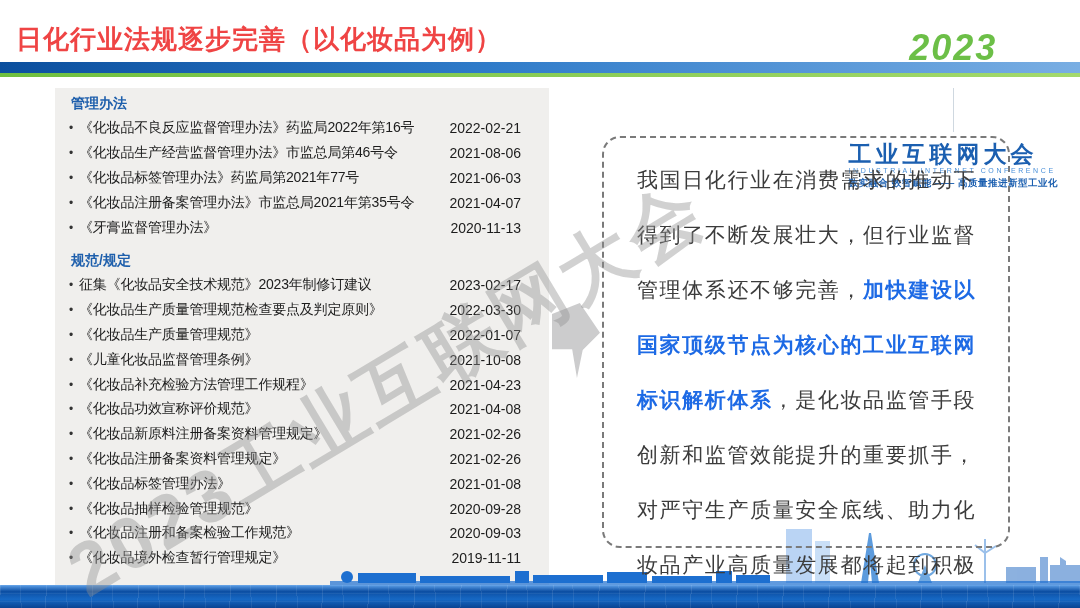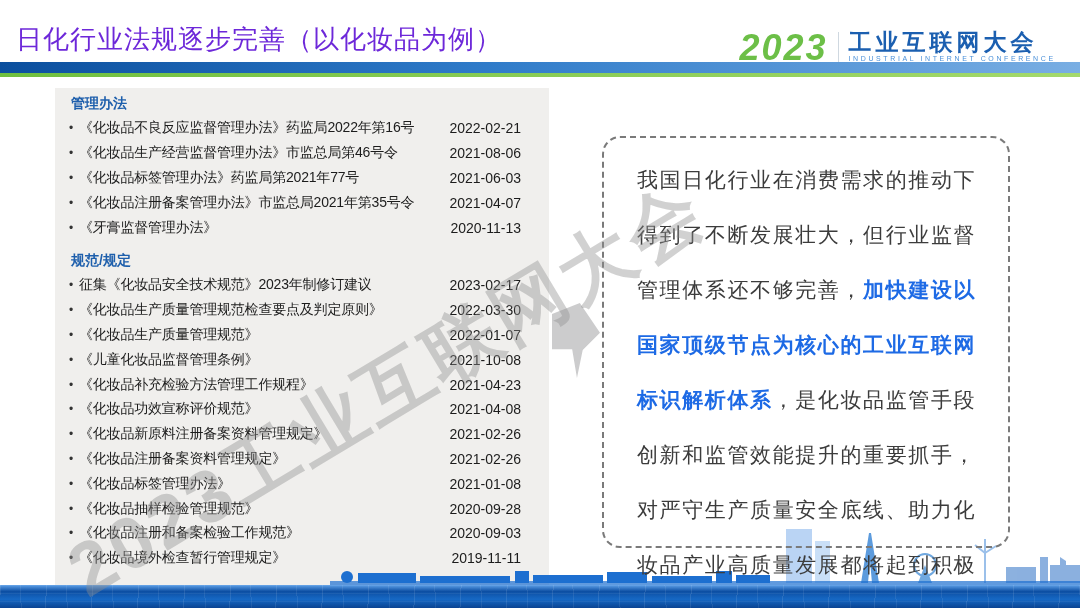--- a/index.html
+++ b/index.html
@@ -2,33 +2,33 @@
 <html><head>
 <meta charset="utf-8">
 <style>
   html,body{margin:0;padding:0;background:#e8e8e8;}
   .slide{
     position:relative;width:1080px;height:608px;background:#ffffff;
     overflow:hidden;font-family:"Liberation Sans","DejaVu Sans",sans-serif;
   }
   
   .page-title{
-    position:absolute;left:16px;top:22px;font-size:26px;font-weight:normal;
-    color:#6d28d9;letter-spacing:1px;white-space:nowrap;
+    position:absolute;left:16px;top:22px;font-size:26px;font-weight:bold;
+    color:#ef4444;letter-spacing:1px;white-space:nowrap;
   }
   .blue-bar{
     position:absolute;left:0;top:62px;width:1080px;height:11px;
     background:linear-gradient(90deg,#0b4f9e 0%,#2f7bc9 45%,#79aee3 100%);
   }
   .green-line{
     position:absolute;left:0;top:73px;width:1080px;height:4px;
     background:linear-gradient(90deg,#6fbf3f,#a4d96c);
   }
   
-  .logo{position:absolute;right:22px;top:30px;display:flex;align-items:center;gap:10px;}
+  .logo{position:absolute;right:22px;top:30px;display:flex;align-items:center;gap:10px;flex-direction:column;}
   .logo-left{text-align:center;}
   .logo-year{font-size:36px;font-weight:bold;color:#6cbf47;letter-spacing:2px;line-height:36px;font-style:italic;}
   .logo-venue{font-size:7.5px;color:#6cbf47;letter-spacing:.5px;margin-top:2px;white-space:nowrap;}
   .logo-divider{width:1px;height:44px;background:#cfd8e0;}
   .logo-right{text-align:left;}
   .logo-name{font-size:23px;font-weight:bold;color:#1b5fb0;letter-spacing:4px;white-space:nowrap;line-height:24px;}
   .logo-name-en{font-size:7px;color:#4a90d9;letter-spacing:2.6px;white-space:nowrap;margin-top:1px;}
   .logo-slogan{font-size:9.5px;font-weight:bold;color:#1b5fb0;letter-spacing:.5px;white-space:nowrap;margin-top:3px;}
   
   .left-panel{

